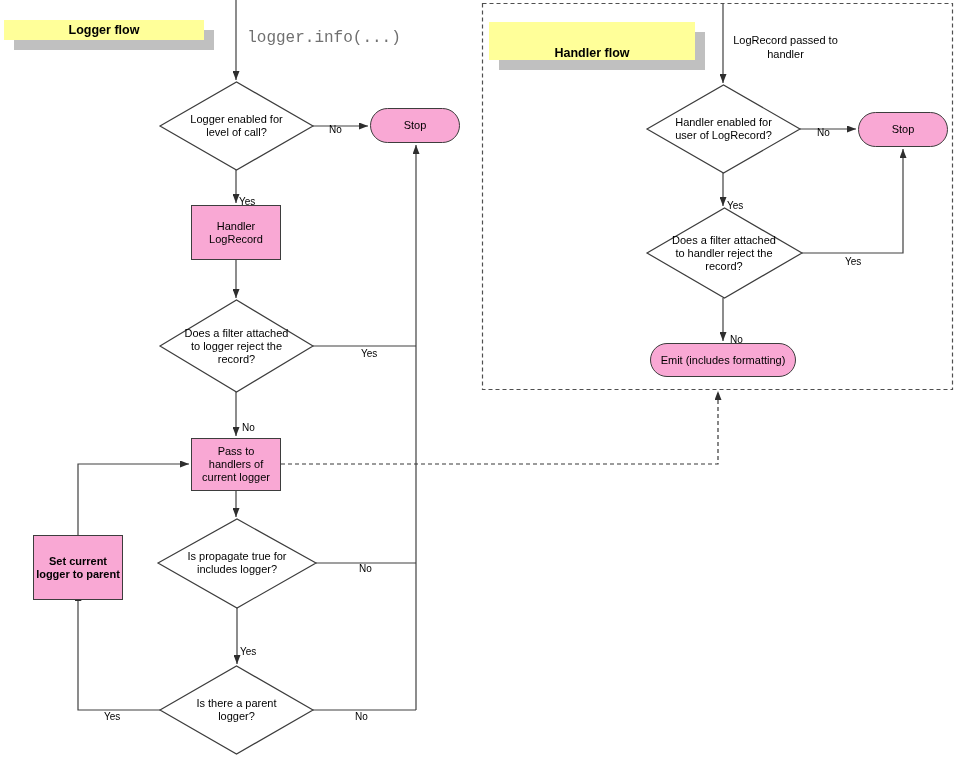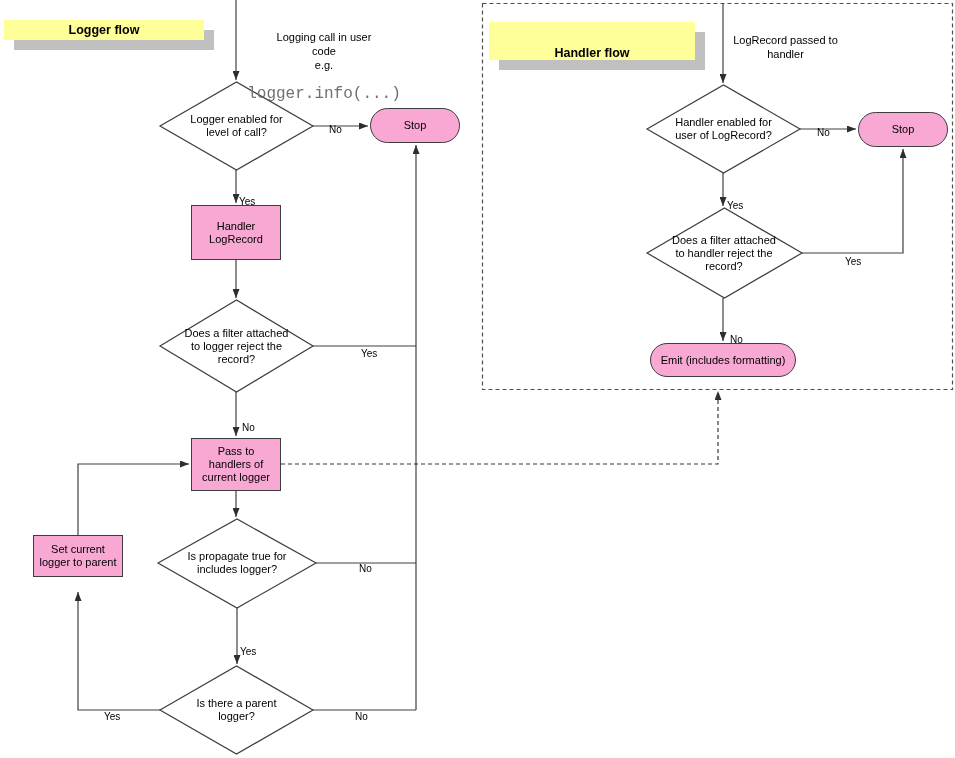--- a/index.html
+++ b/index.html
@@ -40,21 +40,21 @@
 
   
   #note-logger  { left: 4px;   top: 20px; width: 200px; height: 20px; }
   #note-handler { left: 489px; top: 22px; width: 206px; height: 38px; align-items: flex-end; }
   
   #entry-logger  { left: 244px; top: 16px; width: 160px; }
   #entry-handler { left: 723px; top: 33px; width: 125px; }
   
   #box-create   { left: 191px; top: 205px; width: 90px;  height: 55px; }
   #box-pass     { left: 191px; top: 438px; width: 90px;  height: 53px; }
-  #box-set      { left: 33px;  top: 535px; width: 90px;  height: 42px; }
+  #box-set      { left: 33px;  top: 535px; width: 90px;  height: 65px; font-weight: bold; }
   #stop-logger  { left: 370px; top: 108px; width: 90px;  height: 35px; }
   #stop-handler { left: 858px; top: 112px; width: 90px;  height: 35px; }
   #emit         { left: 650px; top: 343px; width: 146px; height: 34px; white-space: nowrap; }
   
   #dt1  { left: 161px; top: 104px; width: 151px; height: 44px; }
   #dt2  { left: 159px; top: 325px; width: 155px; height: 42px; }
   #dt3  { left: 158px; top: 542px; width: 158px; height: 42px; }
   #dt4  { left: 161px; top: 688px; width: 151px; height: 44px; }
   #dth1 { left: 645px; top: 107px; width: 157px; height: 44px; }
   #dth2 { left: 645px; top: 232px; width: 158px; height: 42px; }
@@ -116,23 +116,20 @@
   </svg>
 
   <div class="note" id="note-logger">
     <span>Logger flow</span>
   </div>
   <div class="note" id="note-handler">
     <span>Handler flow</span>
   </div>
 
   <div class="entry" id="entry-logger">
-    <div>Logging call in user
-code
-e.g.</div>
     <div class="mono">logger.info(...)</div>
   </div>
   <div class="entry" id="entry-handler">LogRecord passed to
 handler</div>
 
   <div class="node" id="box-create">Handler
 LogRecord</div>
   <div class="node" id="box-pass">Pass to
 handlers of
 current logger</div>

